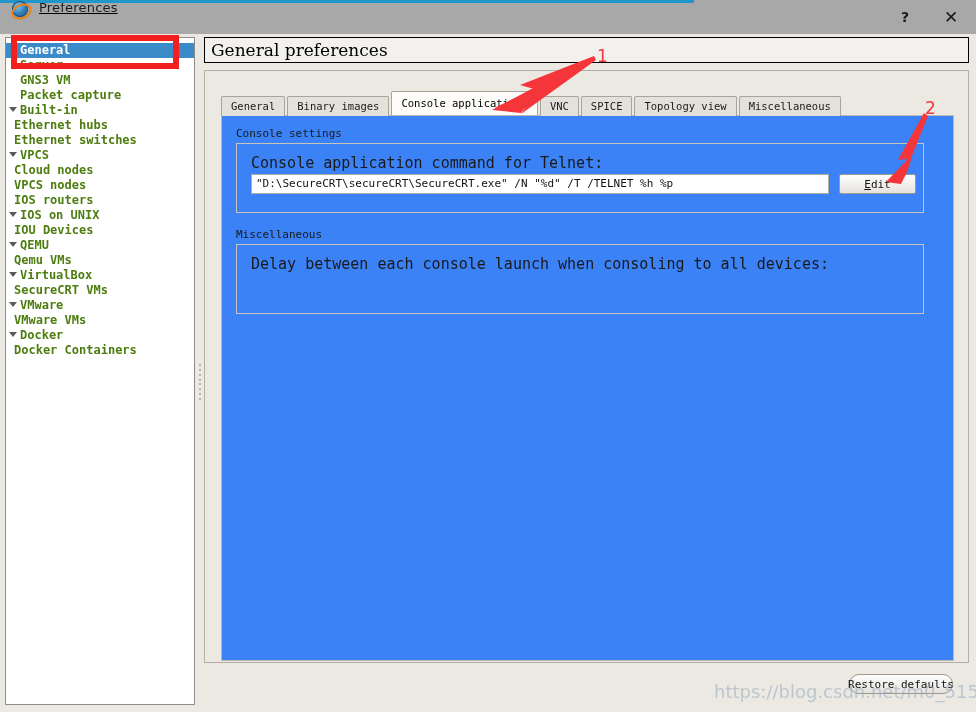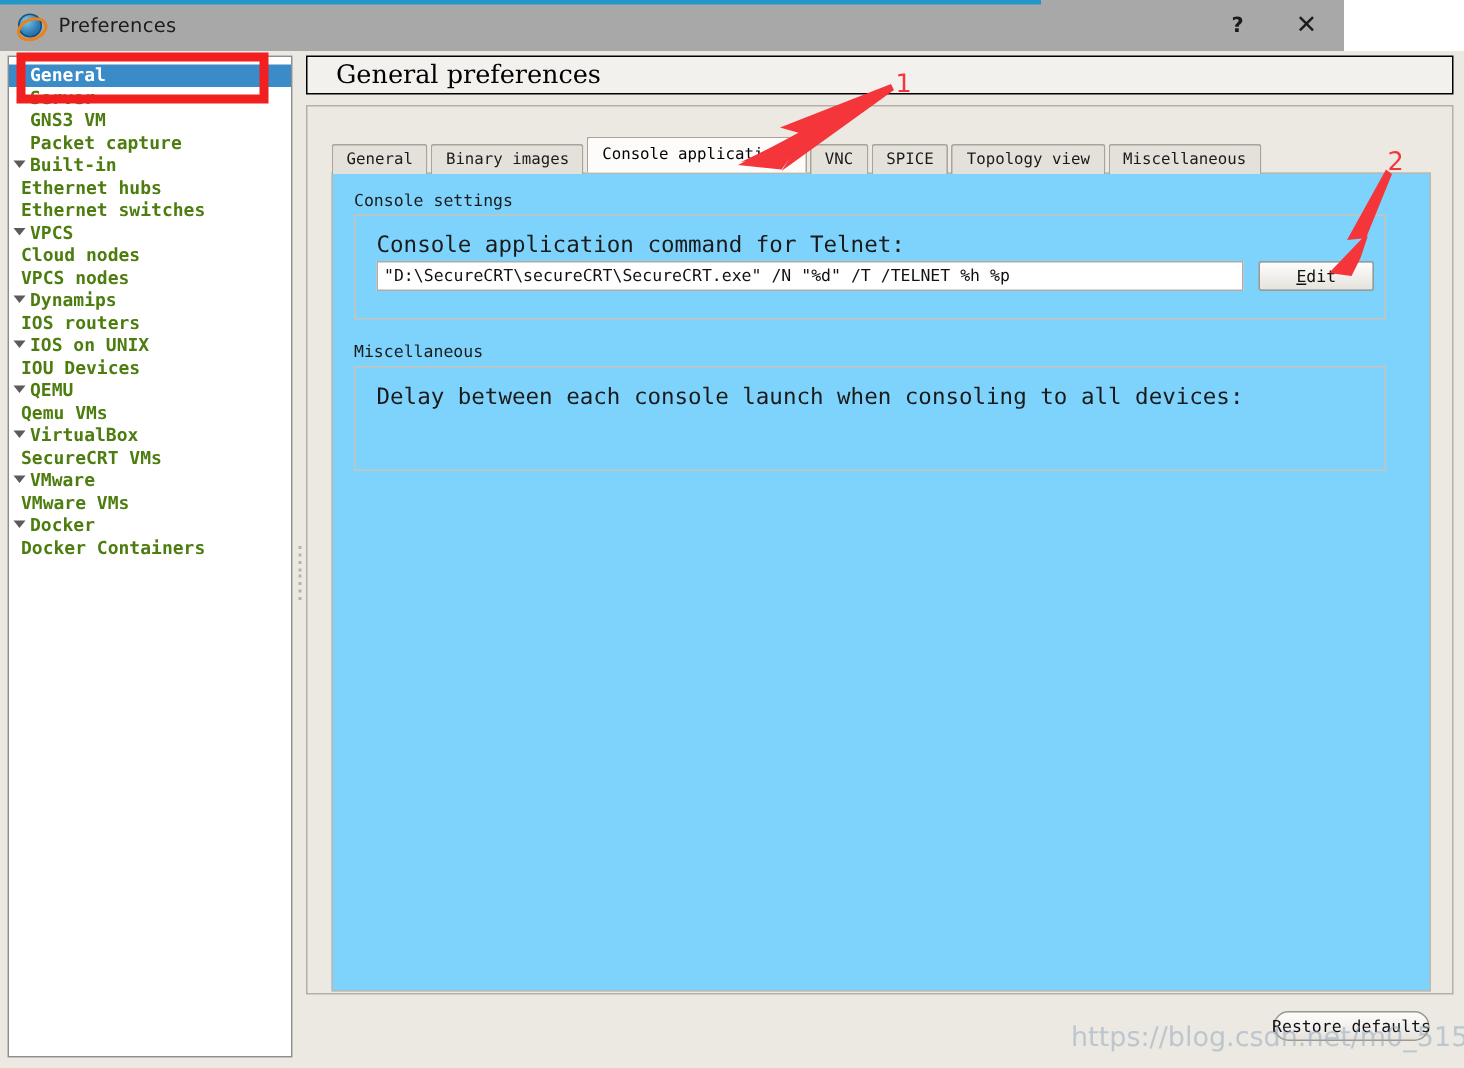--- a/index.html
+++ b/index.html
@@ -12,24 +12,24 @@
     height: 712px;
     overflow: hidden;
     font-family: "DejaVu Sans Mono", monospace;
     position: relative;
   }
 
   
   #titlebar {
     position: absolute;
     left: 0; top: 0;
-    width: 896px; height: 34px;
+    width: 976px; height: 34px;
     background: #a8a8a8;
     display: flex;
-    align-items: center;
+    text-decoration: underline;
   }
   #titlebar-accent {
     position: absolute;
     left: 0; top: 0;
     width: 694px; height: 3px;
     background: #2196c9;
   }
   .app-icon {
     margin-left: 11px;
     width: 18px; height: 18px;
@@ -146,21 +146,21 @@
     position: absolute;
     left: 0; top: 0;
     width: 765px; height: 26px;
     border: 1px solid #000000;
     box-sizing: border-box;
     background: #f3f1ed;
     font-family: "DejaVu Serif", serif;
     font-size: 17px;
     color: #000000;
     line-height: 24px;
-    padding-left: 19px;
+    padding-left: 6px;
     white-space: nowrap;
   }
 
   #panel {
     position: absolute;
     left: 0; top: 33px;
     width: 765px; height: 593px;
     border: 1px solid #b5b0a6;
     box-sizing: border-box;
     background: #ece9e3;
@@ -200,21 +200,21 @@
     padding-bottom: 4px;
     height: 14px;
     top: 0px;
     z-index: 6;
   }
 
   #tabpanel {
     position: absolute;
     left: 17px; top: 78px;
     width: 733px; height: 546px;
-    background: #7dd3fc;
+    background: #3b82f6;
     border: 1px solid #bdb8ae;
     box-sizing: border-box;
   }
 
   
   .group-label {
     position: absolute;
     font-family: "DejaVu Sans Mono", monospace;
     font-size: 11px;
     color: #1a1a1a;
@@ -376,21 +376,20 @@
         <div class="tree-item selected"><span>General</span></div>
         <div class="tree-item"><span>Server</span></div>
         <div class="tree-item"><span>GNS3 VM</span></div>
         <div class="tree-item"><span>Packet capture</span></div>
         <div class="tree-item"><span class="arrow"></span><span>Built-in</span></div>
         <div class="tree-item indent1"><span>Ethernet hubs</span></div>
         <div class="tree-item indent1"><span>Ethernet switches</span></div>
         <div class="tree-item"><span class="arrow"></span><span>VPCS</span></div>
         <div class="tree-item indent1"><span>Cloud nodes</span></div>
         <div class="tree-item indent1"><span>VPCS nodes</span></div>
-        <div class="tree-item"><span class="arrow"></span><span>Dynamips</span></div>
         <div class="tree-item indent1"><span>IOS routers</span></div>
         <div class="tree-item"><span class="arrow"></span><span>IOS on UNIX</span></div>
         <div class="tree-item indent1"><span>IOU Devices</span></div>
         <div class="tree-item"><span class="arrow"></span><span>QEMU</span></div>
         <div class="tree-item indent1"><span>Qemu VMs</span></div>
         <div class="tree-item"><span class="arrow"></span><span>VirtualBox</span></div>
         <div class="tree-item indent1"><span>SecureCRT VMs</span></div>
         <div class="tree-item"><span class="arrow"></span><span>VMware</span></div>
         <div class="tree-item indent1"><span>VMware VMs</span></div>
         <div class="tree-item"><span class="arrow"></span><span>Docker</span></div>

